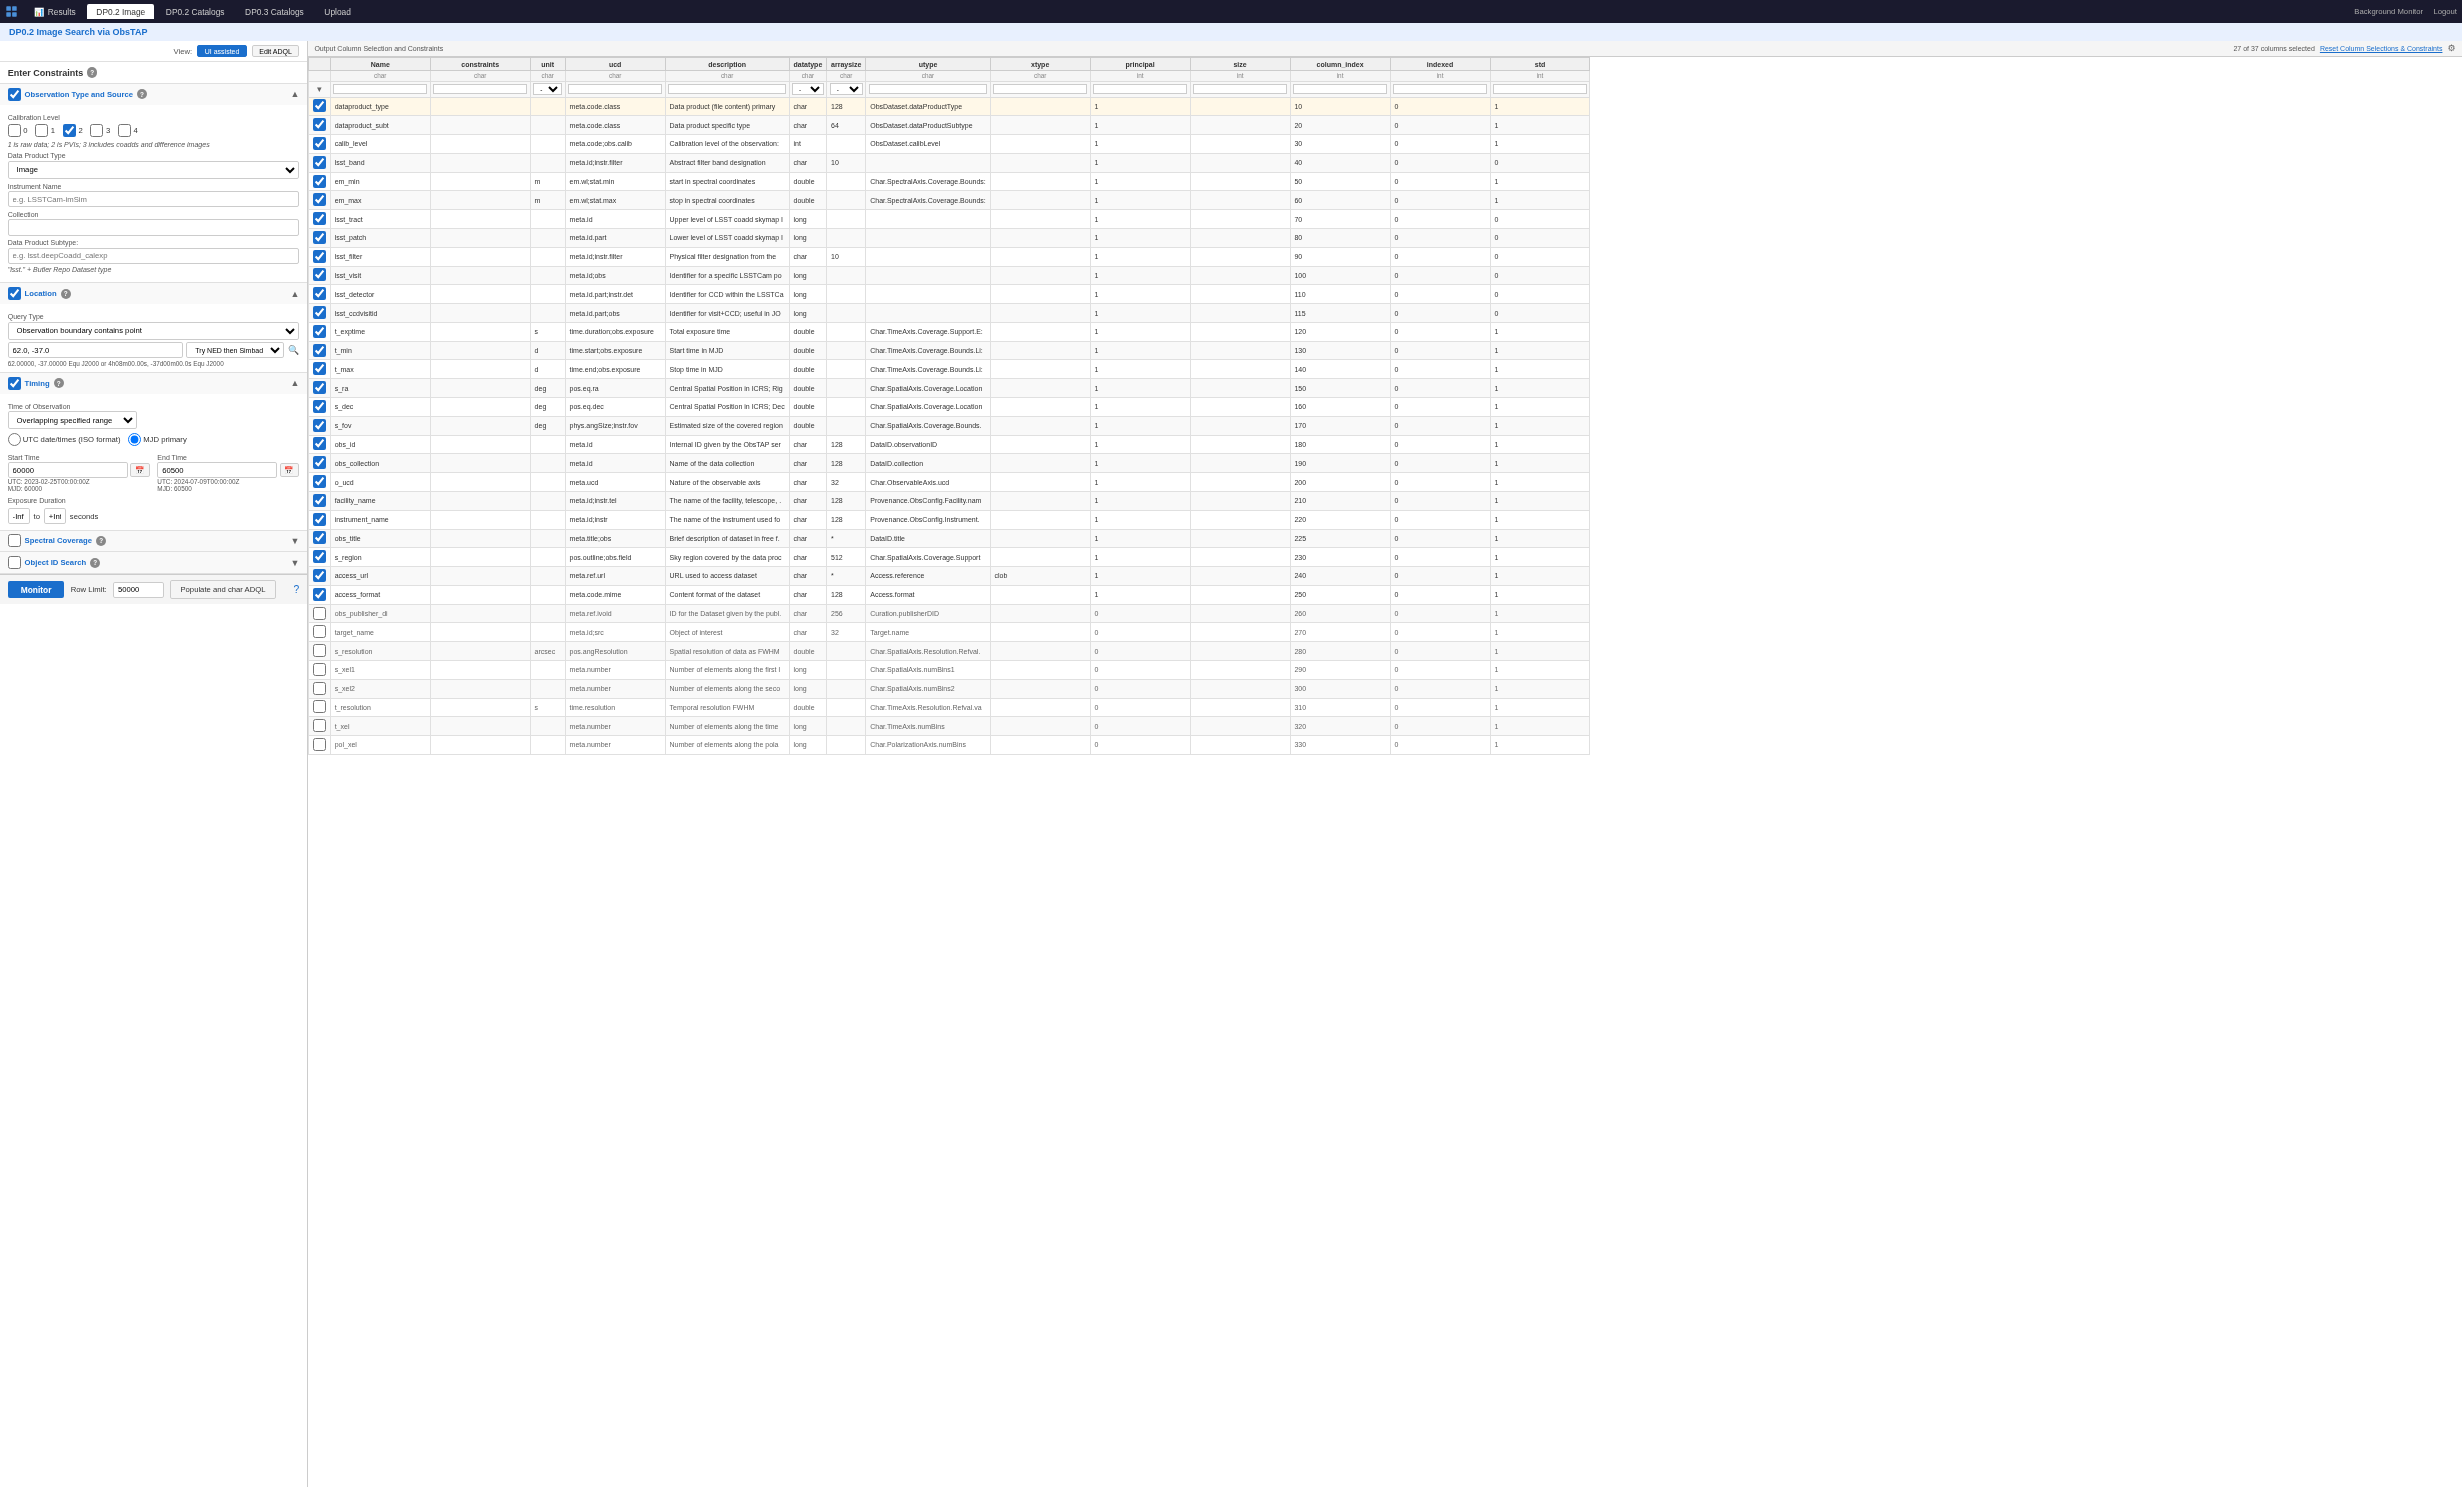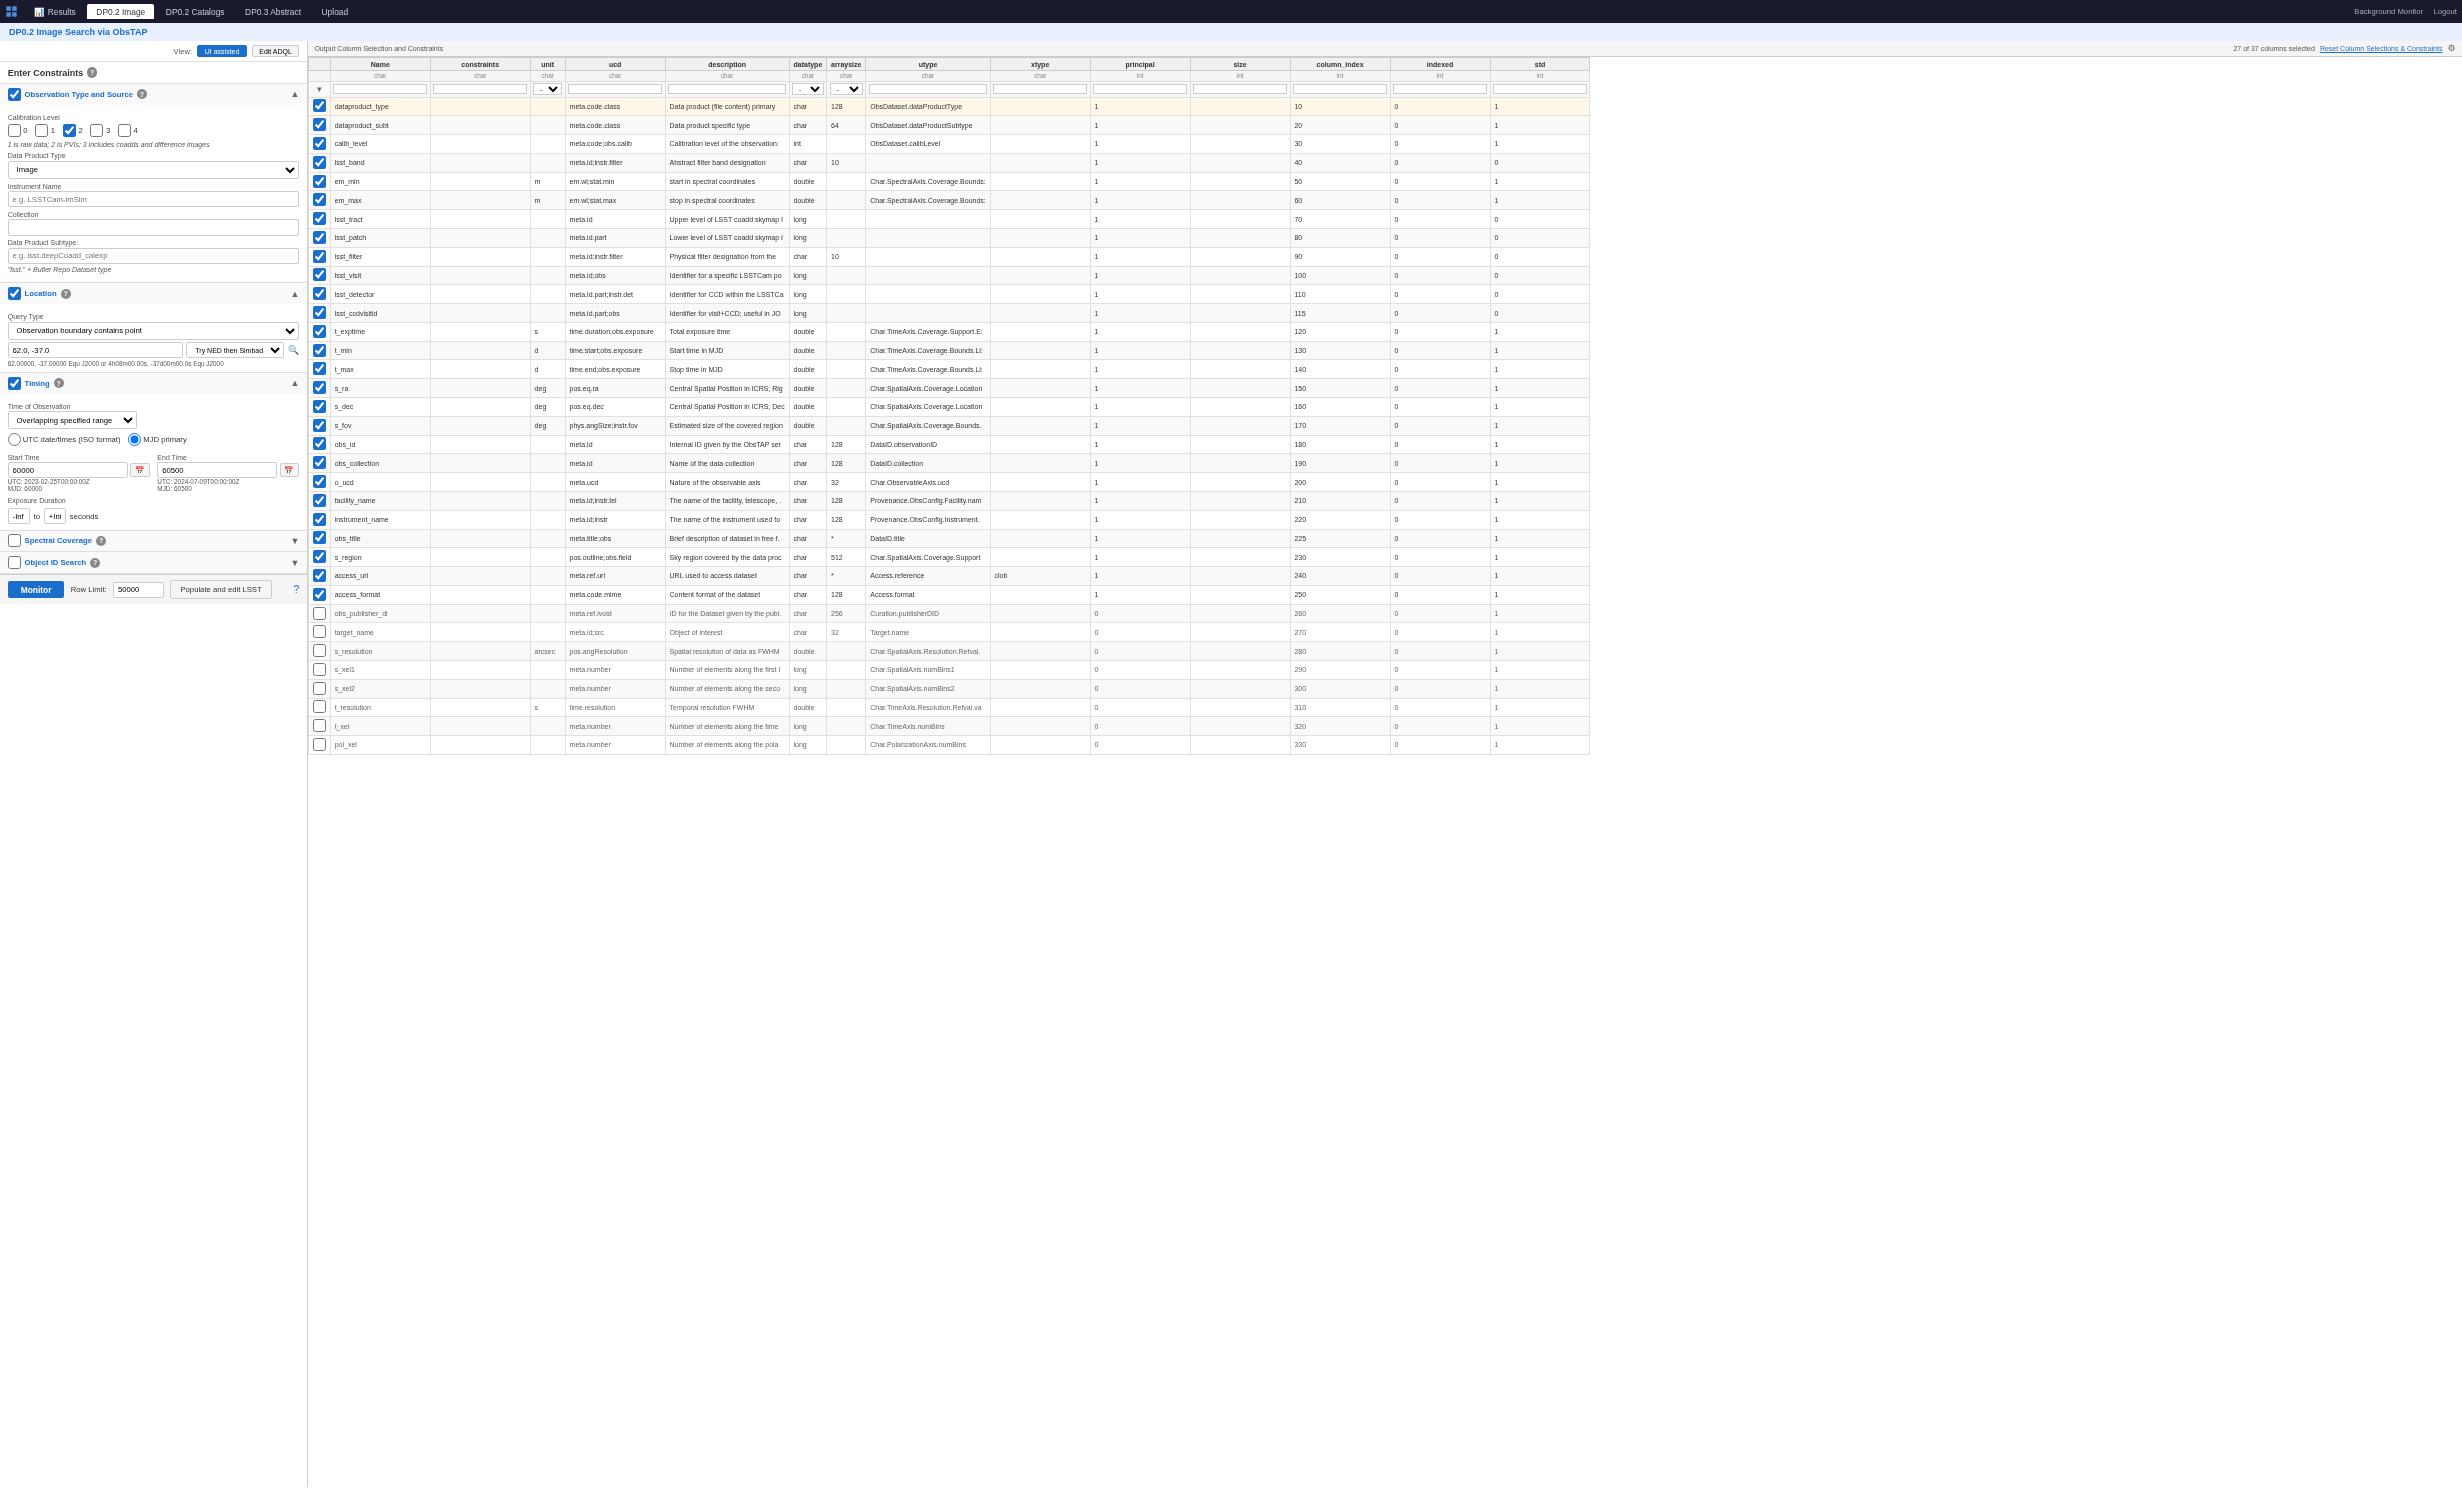--- a/index.html
+++ b/index.html
@@ -197,21 +197,21 @@
     <span>📊</span>
     <span>Results</span>
   </div>
   <div class="nav-tab active">
     <span>DP0.2 Image</span>
   </div>
   <div class="nav-tab">
     <span>DP0.2 Catalogs</span>
   </div>
   <div class="nav-tab">
-    <span>DP0.3 Abstract</span>
+    <span>DP0.3 Catalogs</span>
   </div>
   <div class="nav-tab">
     <span>Upload</span>
   </div>
   <div class="spacer"></div>
   <span class="bg-monitor">Background Monitor</span>
   <span class="logout-btn">Logout</span>
 </div>
 
 <div class="sub-header">
@@ -391,21 +391,21 @@
         </div>
         <span class="section-toggle">▼</span>
       </div>
 
     </div>
 
     <div class="bottom-bar">
       <button class="search-btn">Monitor</button>
       <span class="row-limit-label">Row Limit:</span>
       <input class="row-limit-input" type="text" value="50000" style="">
-      <button class="pop-adql-btn">Populate and edit LSST</button>
+      <button class="pop-adql-btn">Populate and char ADQL</button>
       <span class="help-bottom">?</span>
     </div>
   </div>
 
   <div class="right-panel">
     <div class="right-panel-header">
       <div class="rph-left">
         <span>Output Column Selection and Constraints</span>
       </div>
       <div class="rph-right">

